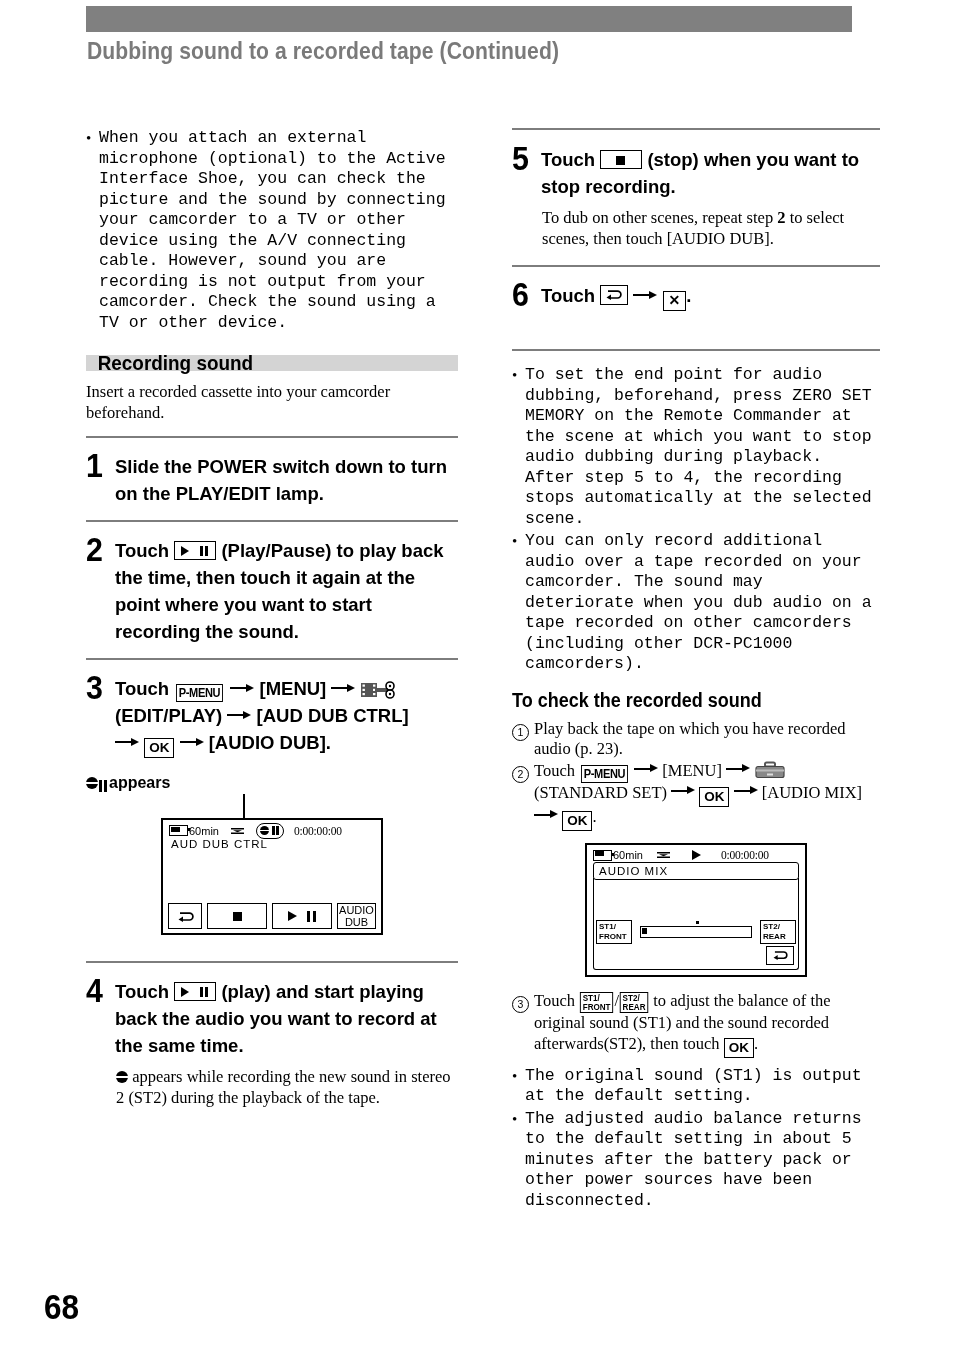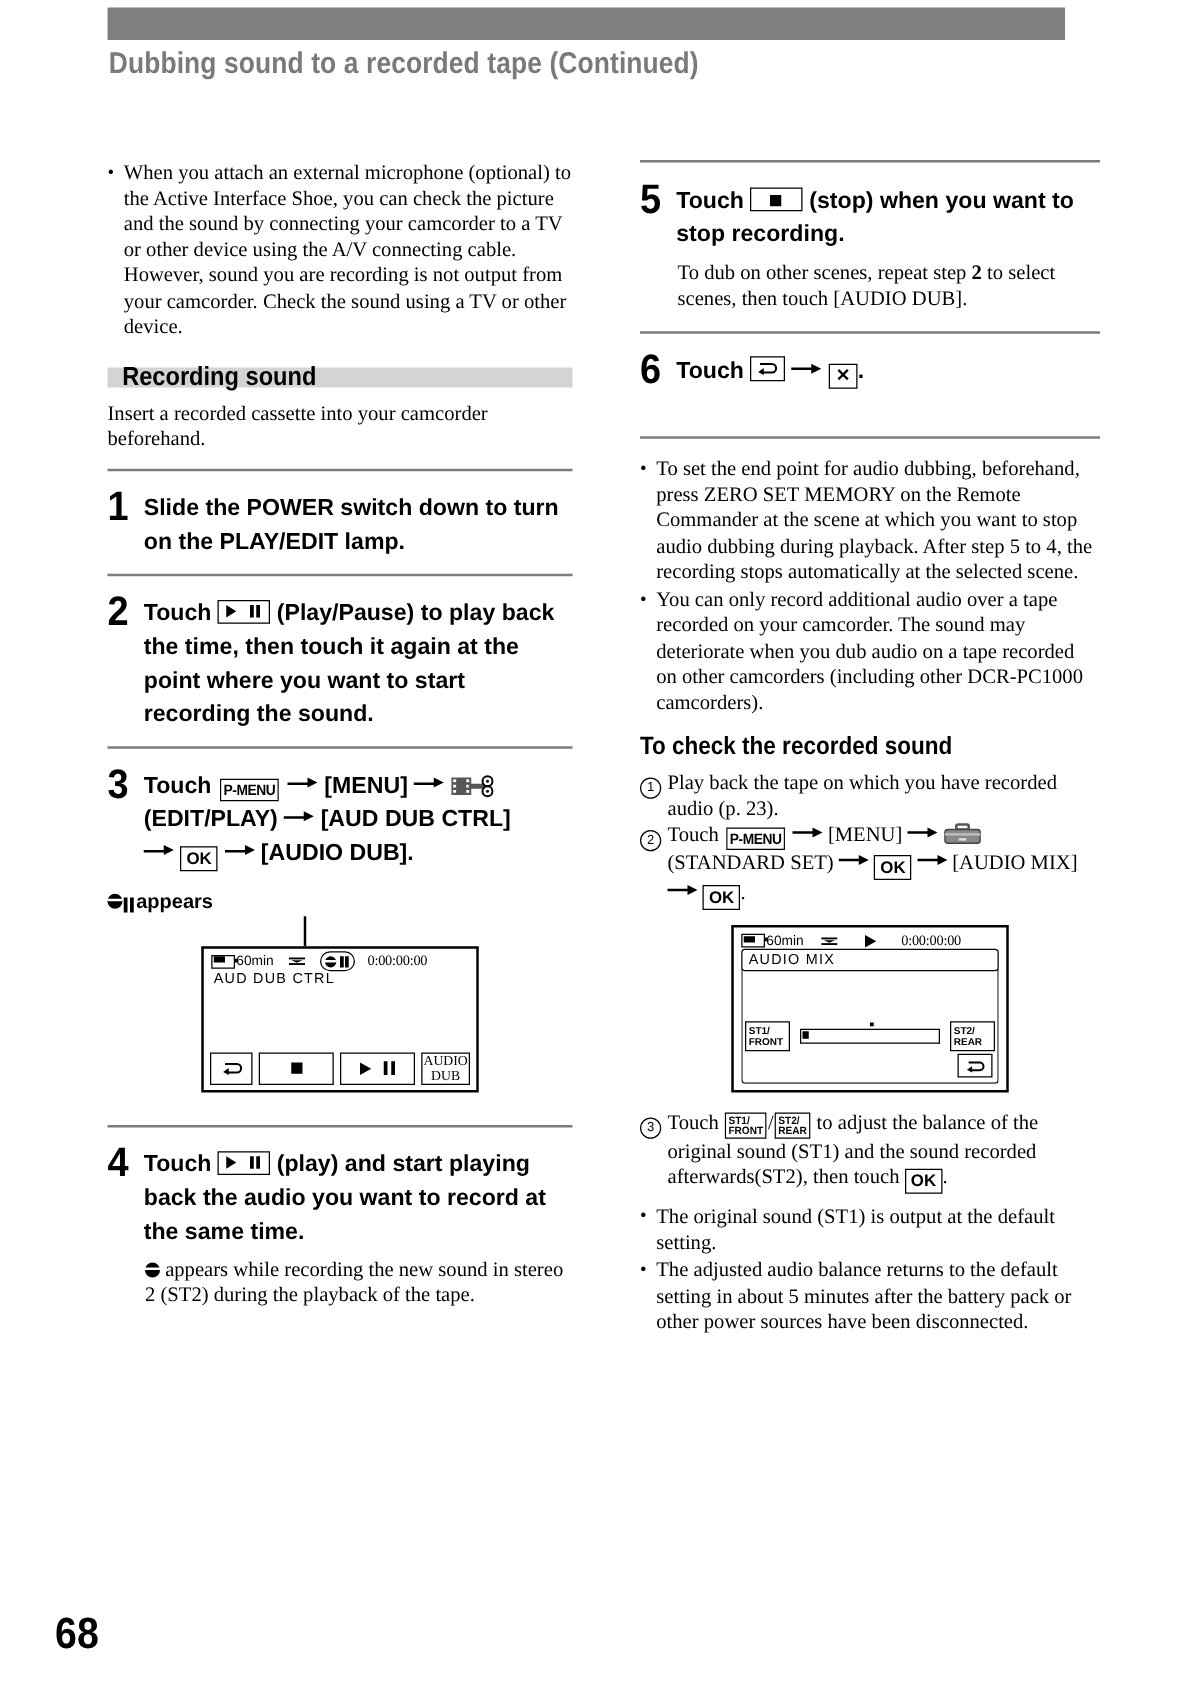--- a/index.html
+++ b/index.html
@@ -15,21 +15,21 @@
 
   
   .col{position:absolute;top:128px;width:372px;}
   .col-left{left:86px;}
   .col-right{left:512px;width:368px;}
 
   
   .body{font-family:"Liberation Serif",serif;font-size:16.5px;line-height:20.5px;}
   .bullet{display:flex;margin-bottom:2px;}
   .bullet .dot{width:13px;flex:0 0 13px;font-size:15px;line-height:20.5px;}
-  .bullet .btxt{flex:1 1 auto;}
+  .bullet .btxt{flex:1 1 auto;font-family:Liberation Mono, monospace;}
 
   .sechead{background:#d4d4d4;height:16px;margin-top:22px;margin-bottom:11px;
            display:flex;align-items:center;}
   .sechead span{font-family:"Liberation Sans",sans-serif;font-weight:bold;font-size:21px;
                 color:#000;padding-left:13px;transform:scaleX(.9);transform-origin:left center;}
 
   .subhead{font-family:"Liberation Sans",sans-serif;font-weight:bold;font-size:20px;
            color:#000;transform:scaleX(.9);transform-origin:left center;margin:6px 0 7px 0;}
 
   hr.rule{border:0;border-top:2.5px solid #7d7d7d;margin:13px 0 11px 0;}
@@ -97,21 +97,21 @@
        padding:0 3px;position:relative;display:inline-flex;align-items:center;gap:3px;}
   .halfcirc{width:9px;height:9px;background:#000;border-radius:50%;position:relative;}
   .halfcirc:after{content:"";position:absolute;left:0;top:3.6px;width:9px;height:1.6px;background:#fff;}
   .pausebars{width:8px;height:9px;position:relative;}
   .pausebars i{position:absolute;top:0;width:2.6px;height:9px;background:#000;}
   .pausebars i:nth-child(1){left:0;}
   .pausebars i:nth-child(2){left:4.4px;}
   .lcdbtnrow{position:absolute;left:5px;right:5px;bottom:5px;height:24px;display:flex;
        align-items:center;gap:5px;}
   .lcdbtn{border:1.6px solid #000;height:24px;display:flex;align-items:center;
-       justify-content:center;font-size:11px;line-height:11px;text-align:center;background:#fff;font-family:Liberation Serif, serif;}
+       justify-content:center;font-size:11px;line-height:11px;text-align:center;background:#fff;}
 
   .callout{position:relative;text-align:left;font-family:"Liberation Sans",sans-serif;
        font-size:16px;font-weight:bold;}
   .leader{position:absolute;left:50%;width:2px;background:#000;}
 
   
   .mixtitle{position:absolute;left:6px;right:6px;top:17px;height:16px;border:1.4px solid #000;
        border-radius:3px;font-size:11.5px;display:flex;align-items:center;padding-left:5px;letter-spacing:1px;}
   .mixbody{position:absolute;left:6px;right:6px;top:33px;bottom:5px;border:1.4px solid #000;
        border-top:0;border-radius:0 0 3px 3px;}

